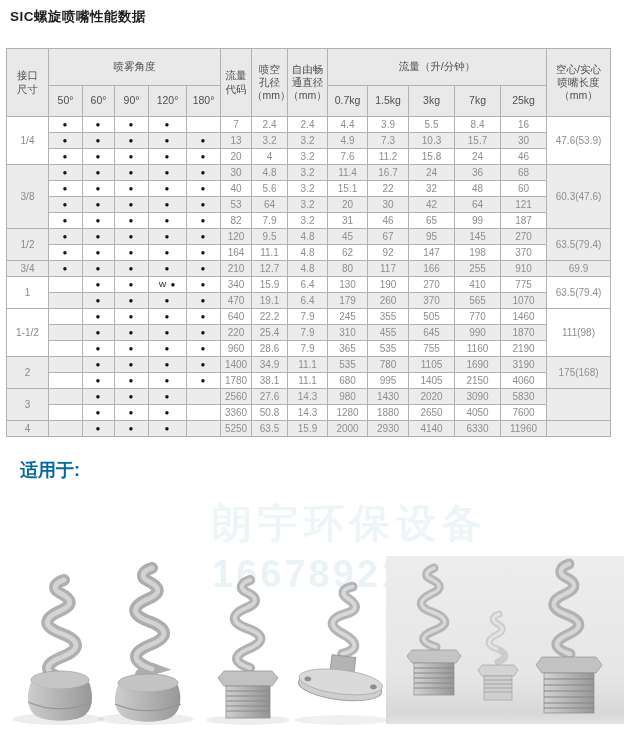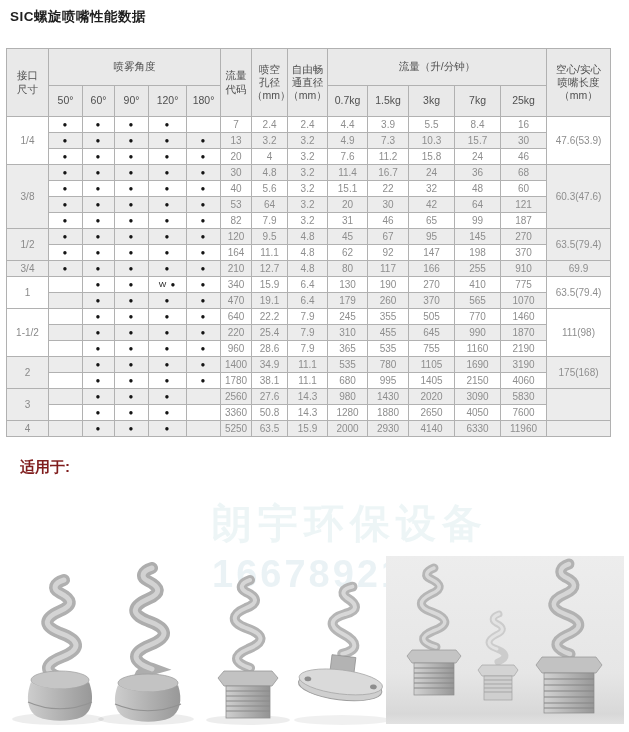--- a/index.html
+++ b/index.html
@@ -12,21 +12,21 @@
   table.perf th,table.perf td{border:1px solid #b1b1b1;padding:0;text-align:center;vertical-align:middle;overflow:hidden;}
   table.perf th{background:#e9e9e9;font-weight:normal;color:#4f4f4f;font-size:10.5px;white-space:pre-line;line-height:1.25;}
   thead tr.tier1 th{height:36px;}
   thead tr.tier2 th{height:30px;}
   tbody td{height:15px;font-size:10px;color:#8e8e8e;background:transparent;line-height:1;}
   tbody tr.shade{background:#ececec;}
   td.dot{font-size:8px;color:#151515;letter-spacing:1px;}
   td.size{font-size:10px;color:#8a8a8a;}
   td.len{font-size:10px;color:#8e8e8e;}
 
-  .apply-heading{position:absolute;left:20px;top:458px;font-size:15px;font-weight:600;color:#7f1d1d;}
+  .apply-heading{position:absolute;left:20px;top:458px;font-size:18px;font-weight:600;color:#0369a1;}
   .apply-text{position:absolute;left:41px;top:487px;font-size:12.5px;color:#555;letter-spacing:1px;}
 
   .watermark{position:absolute;left:212px;top:496px;z-index:1;pointer-events:none;}
   .wm1{font-size:40px;font-weight:bold;letter-spacing:6px;color:rgba(140,190,200,0.16);white-space:nowrap;}
   .wm2{font-size:38px;font-weight:bold;letter-spacing:3px;color:rgba(140,185,200,0.18);white-space:nowrap;margin-top:2px;}
 
   .photos{position:absolute;left:0;top:556px;width:629px;height:176px;z-index:2;}
   .ph1{position:absolute;left:8px;top:6px;}
   .ph2{position:absolute;left:196px;top:16px;}
   .panel{position:absolute;left:386px;top:0px;width:238px;height:168px;

